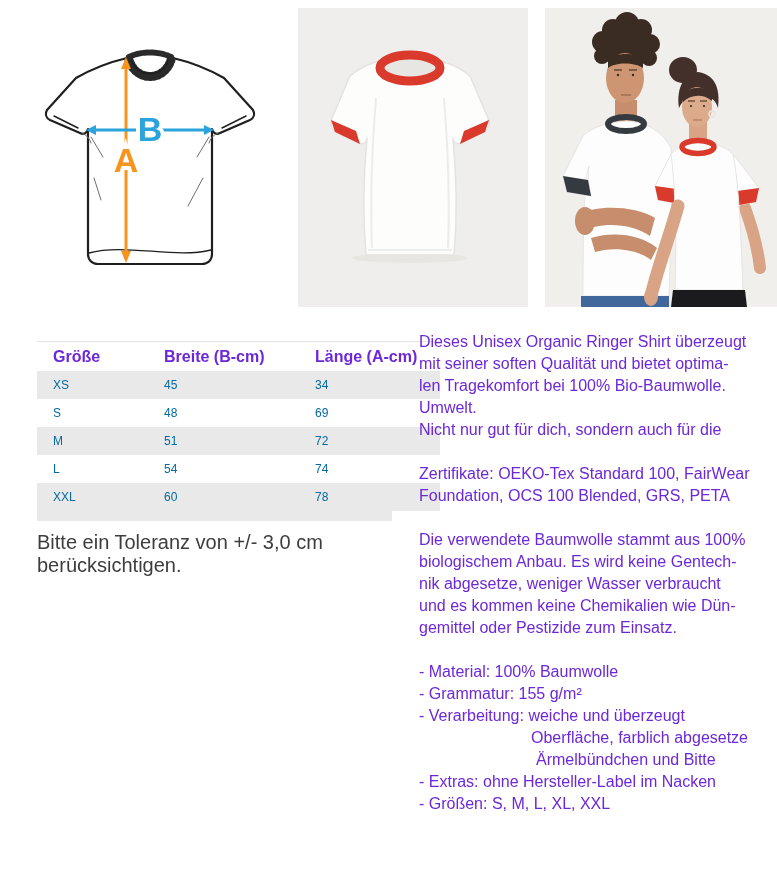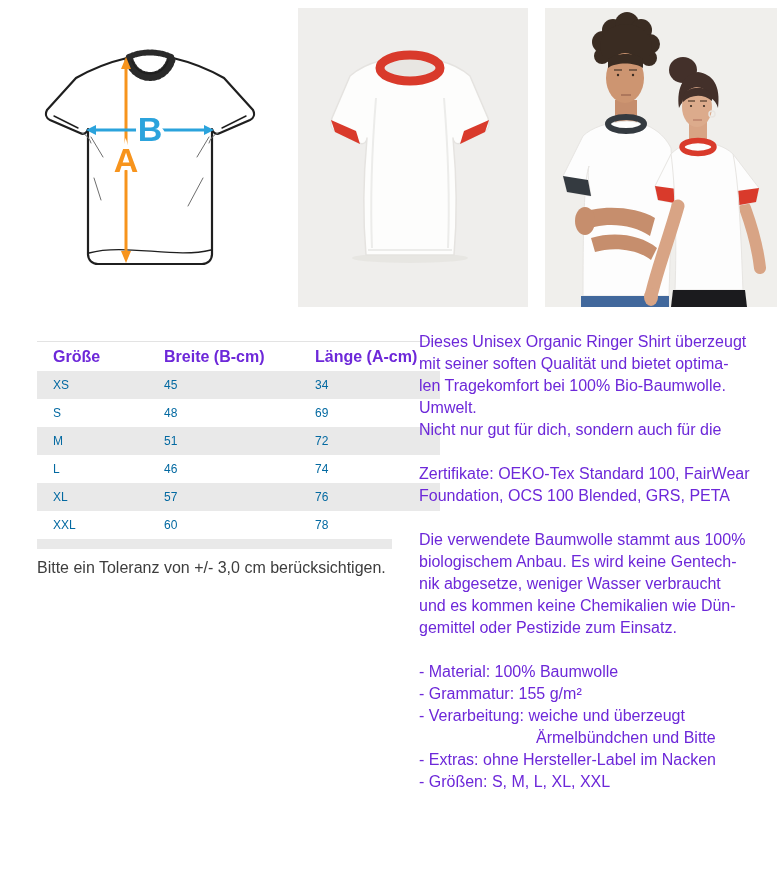--- a/index.html
+++ b/index.html
@@ -15,21 +15,21 @@
   table.size-table{border-collapse:collapse;width:355px;table-layout:fixed;
         border-top:1px solid #e3e3e3;}
   table.size-table th{font-weight:700;color:#6d28d9;text-align:left;font-size:16px;
         height:29px;padding:0 0 0 16px;}
   table.size-table td{color:#0369a1;font-size:12px;height:28px;padding:0 0 0 16px;}
   table.size-table th:nth-child(1),table.size-table td:nth-child(1){width:95px;}
   table.size-table th:nth-child(2),table.size-table td:nth-child(2){width:135px;}
   table.size-table th:nth-child(3),table.size-table td:nth-child(3){width:125px;}
   table.size-table tbody tr:nth-child(odd){background:#e9e9e9;}
   .table-footer-strip{height:10px;background:#e9e9e9;}
-  .note{margin:10px 0 8px 0;font-size:16px;color:#3d3d3d;}
+  .note{margin:10px 0 8px 0;font-size:20px;color:#3d3d3d;}
 
   .desc-col{position:absolute;left:419px;top:331px;width:356px;
         font-size:16px;line-height:22px;color:#6d28d9;}
   .para{margin:0 0 22px 0;}
   .para .line{white-space:nowrap;}
 </style>
 </head>
 <body>
 
 <div class="page">
@@ -212,27 +212,22 @@
             <td>48</td>
             <td>69</td>
           </tr>
           <tr>
             <td>M</td>
             <td>51</td>
             <td>72</td>
           </tr>
           <tr>
             <td>L</td>
-            <td>46</td>
+            <td>54</td>
             <td>74</td>
-          </tr>
-          <tr>
-            <td>XL</td>
-            <td>57</td>
-            <td>76</td>
           </tr>
           <tr>
             <td>XXL</td>
             <td>60</td>
             <td>78</td>
           </tr>
         </tbody>
     </table>
     <div class="table-footer-strip"></div>
     <p class="note">Bitte ein Toleranz von +/- 3,0 cm berücksichtigen.</p>
@@ -254,19 +249,20 @@
         <div class="line">Die verwendete Baumwolle stammt aus 100%</div>
         <div class="line">biologischem Anbau. Es wird keine Gentech-</div>
         <div class="line">nik abgesetze, weniger Wasser verbraucht</div>
         <div class="line">und es kommen keine Chemikalien wie Dün-</div>
         <div class="line">gemittel oder Pestizide zum Einsatz.</div>
       </div>
       <div class="para">
         <div class="line">- Material: 100% Baumwolle</div>
         <div class="line">- Grammatur: 155 g/m²</div>
         <div class="line">- Verarbeitung: weiche und überzeugt</div>
+        <div class="line" style="padding-left: 112px;">Oberfläche, farblich abgesetze</div>
         <div class="line" style="padding-left: 117px;">Ärmelbündchen und Bitte</div>
         <div class="line">- Extras: ohne Hersteller-Label im Nacken</div>
         <div class="line">- Größen: S, M, L, XL, XXL</div>
       </div>
     </div>
 
 </div>
 
 </body></html>

